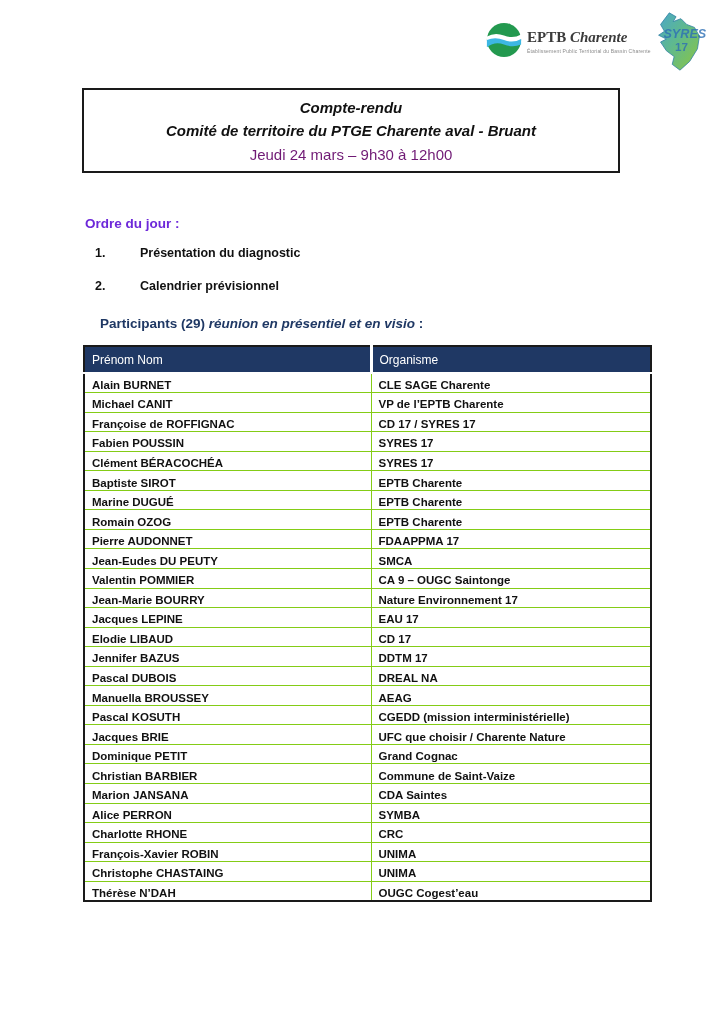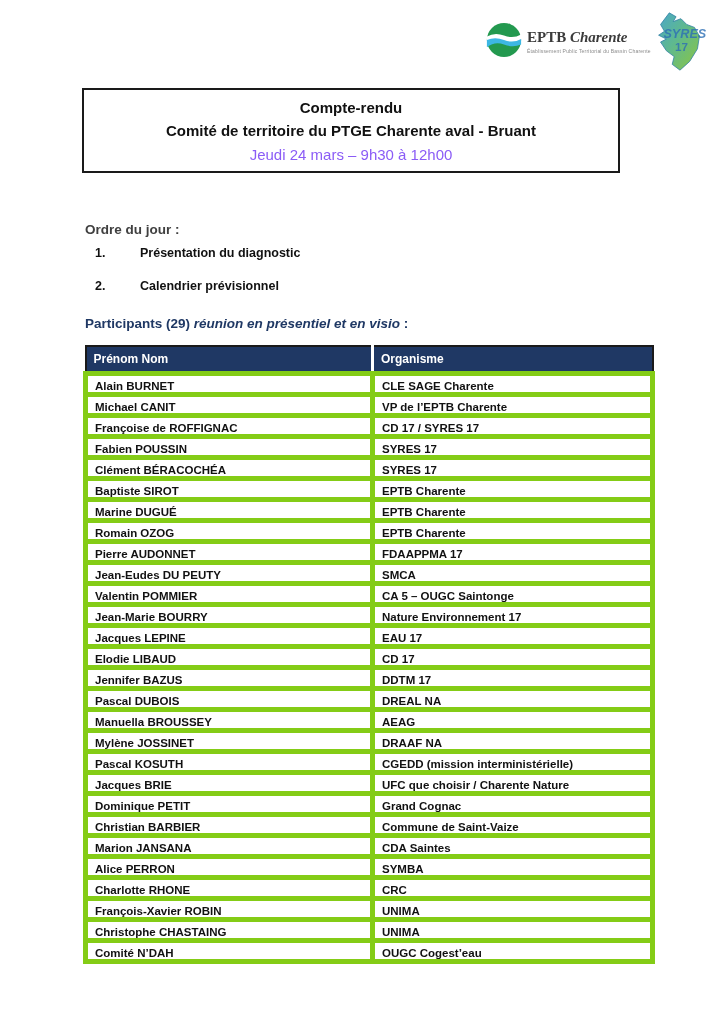--- a/index.html
+++ b/index.html
@@ -36,66 +36,66 @@
   
   .title-box {
     position: absolute;
     left: 82px; top: 88px;
     width: 538px; height: 85px;
     border: 2px solid #1a1a1a;
     display: flex; flex-direction: column;
     justify-content: space-evenly; align-items: center;
     padding: 2px 0;
   }
-  .title-line1, .title-line2 { font-size: 15px; font-weight: bold; color: #111; }
-  .title-line3 { font-size: 15px; font-weight: normal; color: #8b5cf6; }
+  .title-line1, .title-line2 { font-size: 15px; font-weight: bold; color: #111; font-style: italic; }
+  .title-line3 { font-size: 15px; font-weight: normal; color: #701a75; }
 
   
   .agenda-heading {
-    position: absolute; left: 85px; top: 222px;
-    font-size: 13.5px; font-weight: bold; color: #404040;
+    position: absolute; left: 85px; top: 216px;
+    font-size: 13.5px; font-weight: bold; color: #6d28d9;
   }
   .agenda-item { position: absolute; left: 95px; width: 400px; }
   .agenda-item-1 { top: 243px; }
   .agenda-item-2 { top: 276px; }
   .agenda-num {
     display: inline-block; width: 45px;
     font-size: 12.5px; font-weight: bold; color: #111;
   }
   .agenda-label { font-size: 12.5px; font-weight: bold; color: #111; }
 
   
   .participants-heading {
-    position: absolute; left: 85px; top: 316px;
+    position: absolute; left: 100px; top: 316px;
     font-size: 13.5px; font-weight: bold; color: #1f3864;
   }
   .participants-heading .italic-part { font-style: italic; }
 
   
   .participants-table {
     position: absolute; left: 83px; top: 345px;
     width: 567px;
     border-collapse: collapse;
     table-layout: fixed;
     border: 2px solid #1a1a1a;
   }
   .participants-table col.col-name { width: 287px; }
   .participants-table col.col-org  { width: 280px; }
   .participants-table th {
     background: #1f3864; color: #ffffff;
-    font-size: 12px; font-weight: bold; text-align: left;
+    font-size: 12px; font-weight: normal; text-align: left;
     height: 27px; padding: 0 0 0 7px;
     border: none;
   }
   .participants-table th + th { border-left: 3px solid #ffffff; }
   .participants-table thead tr { border-bottom: 2px solid #ffffff; }
   .participants-table td {
     font-size: 11.5px; font-weight: bold; color: #111;
     height: 19.55px; padding: 4px 0 0 7px;
-    border: 5px solid #84cc16;
+    border: 1px solid #84cc16;
     white-space: nowrap; overflow: hidden;
     vertical-align: middle;
   }
 </style>
 </head>
 <body>
 
 <div class="page">
 
   <div class="logo-eptb">
@@ -193,21 +193,21 @@
         <tr>
           <td>Pierre AUDONNET</td>
           <td>FDAAPPMA 17</td>
         </tr>
         <tr>
           <td>Jean-Eudes DU PEUTY</td>
           <td>SMCA</td>
         </tr>
         <tr>
           <td>Valentin POMMIER</td>
-          <td>CA 5 – OUGC Saintonge</td>
+          <td>CA 9 – OUGC Saintonge</td>
         </tr>
         <tr>
           <td>Jean-Marie BOURRY</td>
           <td>Nature Environnement 17</td>
         </tr>
         <tr>
           <td>Jacques LEPINE</td>
           <td>EAU 17</td>
         </tr>
         <tr>
@@ -220,24 +220,20 @@
         </tr>
         <tr>
           <td>Pascal DUBOIS</td>
           <td>DREAL NA</td>
         </tr>
         <tr>
           <td>Manuella BROUSSEY</td>
           <td>AEAG</td>
         </tr>
         <tr>
-          <td>Mylène JOSSINET</td>
-          <td>DRAAF NA</td>
-        </tr>
-        <tr>
           <td>Pascal KOSUTH</td>
           <td>CGEDD (mission interministérielle)</td>
         </tr>
         <tr>
           <td>Jacques BRIE</td>
           <td>UFC que choisir / Charente Nature</td>
         </tr>
         <tr>
           <td>Dominique PETIT</td>
           <td>Grand Cognac</td>
@@ -260,19 +256,19 @@
         </tr>
         <tr>
           <td>François-Xavier ROBIN</td>
           <td>UNIMA</td>
         </tr>
         <tr>
           <td>Christophe CHASTAING</td>
           <td>UNIMA</td>
         </tr>
         <tr>
-          <td>Comité N’DAH</td>
+          <td>Thérèse N’DAH</td>
           <td>OUGC Cogest’eau</td>
         </tr>
       </tbody>
   </table>
 
 </div>
 
 </body></html>

